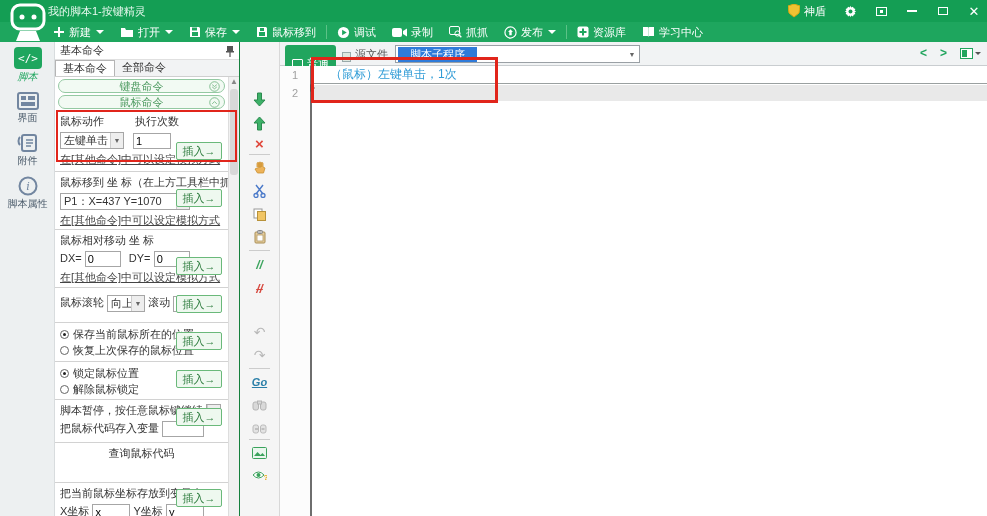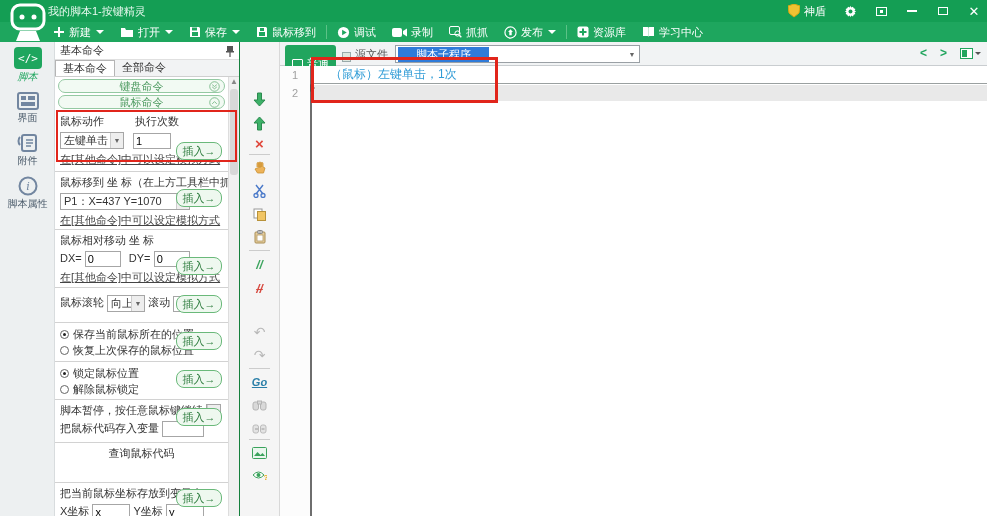--- a/index.html
+++ b/index.html
@@ -47,41 +47,41 @@
           color:#4d9a60; text-align:center; line-height:12px; position:relative; font-size:11px; }
   .pill .chev { position:absolute; right:4px; top:1px; }
 
   .sec { position:relative; border-bottom:1px solid #d2d2d2; padding:3px 5px 0 5px; overflow:hidden; }
   .lbl { color:#333; }
   .note { color:#444; text-decoration:underline; margin-top:3px; white-space:nowrap; }
   .inp { height:16px; border:1px solid #a6a6a6; background:#fff; font-size:11px; padding:0 2px; vertical-align:middle; font-family:inherit; }
   .sel { display:inline-flex; align-items:center; height:17px; border:1px solid #a6a6a6; background:#fff; vertical-align:middle; position:relative; }
   .sel .stxt { padding:0 2px 0 3px; white-space:nowrap; overflow:hidden; flex:1; color:#333; }
   .sel .sarr { width:13px; height:15px; background:#eee; border-left:1px solid #ccc; display:flex; align-items:center; justify-content:center; color:#666; font-size:7px; }
-  .insert { position:absolute; right:6px; width:46px; height:18px; border:1px solid #6ab97a; background:#eef8ef; border-radius:8px;
+  .insert { position:absolute; right:6px; width:46px; height:18px; border:1px solid #6ab97a; background:#eef8ef; border-radius:2px;
             color:#2f7d3f; text-align:center; line-height:16px; font-size:11px;margin-left:40px; }
   .radio { display:inline-block; width:9px; height:9px; border:1px solid #666; border-radius:50%; margin-right:4px; vertical-align:-1px; position:relative; background:#fff; }
   .radio.sel2::after { content:""; position:absolute; left:2px; top:2px; width:3px; height:3px; background:#222; border-radius:50%; }
   .rline { height:16px; line-height:16px; white-space:nowrap; }
 
   
   .strip { position:absolute; top:42px; left:240px; bottom:0; width:40px; background:#f5f5f5; border-right:1px solid #d8d8d8; }
   .sicon { position:absolute; left:50%; transform:translateX(-50%); width:20px; height:18px; display:flex; align-items:center; justify-content:center; }
   .sdiv { position:absolute; left:9px; right:9px; height:1px; background:#ccc; }
   .txtic { font-weight:bold; }
 
   
   .edheader { position:absolute; top:42px; left:280px; right:0; height:24px; background:#f1f3f4; border-bottom:1px solid #c9cdd0; }
   .tab-normal { position:absolute; left:5px; top:3px; height:36px; background:#21a55e; border-radius:3px; color:#fff;
                 padding:16px 7px; display:flex; align-items:center; gap:4px; font-size:11px; }
   .tn-ic { width:11px; height:8px; border:1px solid #fff; border-radius:1px; }
   .tab-source { position:absolute; left:62px; top:5px; display:flex; align-items:flex-end; gap:4px; color:#555; }
   .ts-ic { width:9px; height:10px; border:1px solid #9aa; background:#dfe8df; }
   .sub-select { position:absolute; left:115px; top:3px; width:245px; height:18px; background:#fff; border:1px solid #9aa0a5; display:flex; align-items:center; }
-  .sub-select .hl { background:#2f7bd9; color:#fff; padding:0 18px; margin-left:2px; }
+  .sub-select .hl { background:#2f7bd9; color:#fff; padding:0 12px; margin-left:2px; }
   .sub-select .sarr2 { margin-left:auto; width:14px; color:#666; font-size:7px; text-align:center; }
   .ednav { position:absolute; right:6px; top:4px; display:flex; align-items:center; gap:13px; }
   .ednav .arr { color:#21a55e; font-weight:bold; font-size:12px; }
   .grid-ic { width:13px; height:11px; border:1px solid #21a55e; position:relative; background:#fff; }
   .grid-ic::after { content:""; position:absolute; left:1px; top:1px; width:5px; height:7px; background:#21a55e; }
   .grid-caret { width:0; height:0; border-left:3px solid transparent; border-right:3px solid transparent; border-top:3px solid #555; margin-left:2px; }
 
   .gutter { position:absolute; top:66px; left:280px; bottom:0; width:32px; background:#fcfcfc; border-right:2px solid #6e6e6e; }
   .lnum { height:18px; line-height:18px; text-align:center; color:#a0a0a0; font-size:11px; }
   .edarea { position:absolute; top:66px; left:314px; right:0; bottom:0; background:#fff; }

